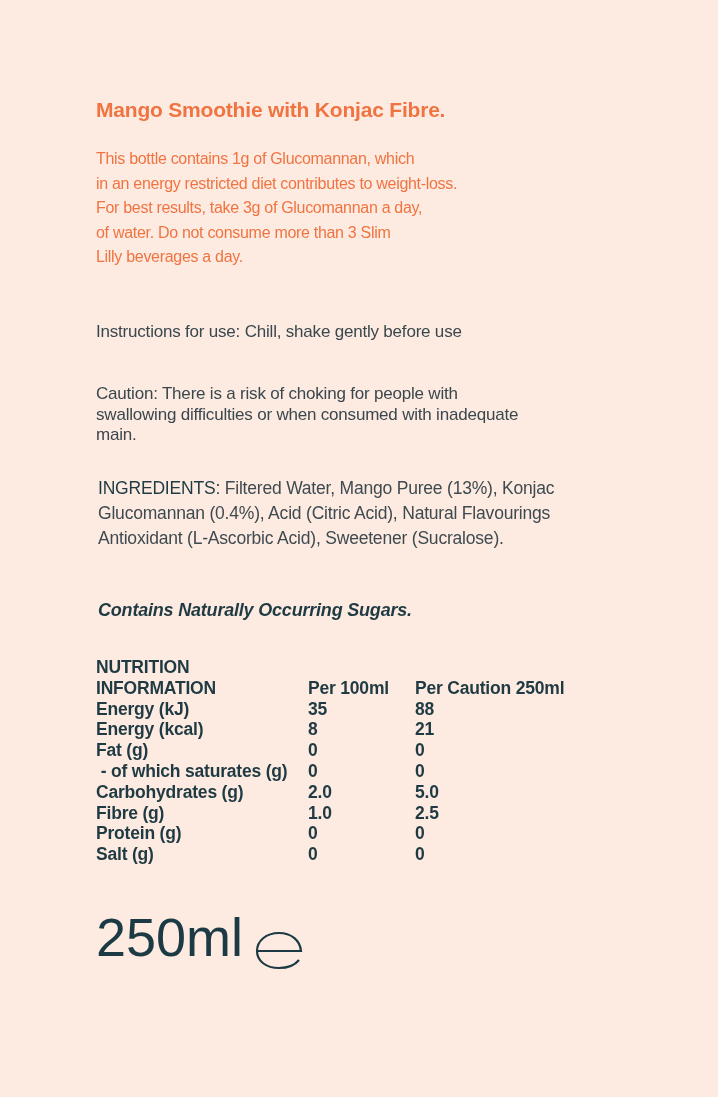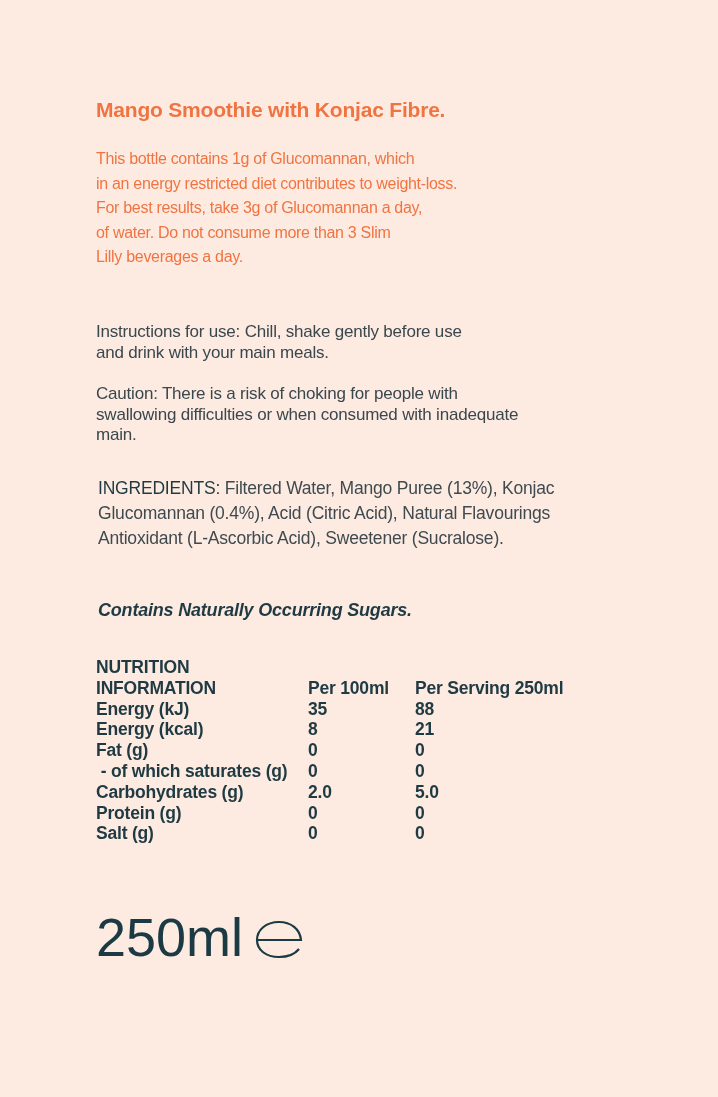--- a/index.html
+++ b/index.html
@@ -57,21 +57,21 @@
       text-align: left; vertical-align: top; white-space: pre;
       font-weight: bold;
       margin-left: 24px;
     }
     .nutrition .c1 { width: 212px; }
     .nutrition .c2 { width: 107px; }
     .nutrition .c3 { width: 180px; }
     .volume {
       position: absolute; left: 96px; top: 906px;
       font-size: 54px; color: #1b3a44; letter-spacing: 0px;
-      display: flex; align-items: center;
+      display: flex; align-items: flex-end;
       font-family: "Liberation Sans", sans-serif;
     }
     .volume .e-mark {
       margin-left: 12px; width: 48px; height: 40px; position: relative; top: 2px;
     }
   </style>
 </head>
 <body>
 
 <h1 class="product-title orange">Mango Smoothie with Konjac Fibre.</h1>
@@ -79,21 +79,20 @@
 <p class="claim orange">
   <span>This bottle contains 1g of Glucomannan, which</span>
   <span>in an energy restricted diet contributes to weight-loss.</span>
   <span>For best results, take 3g of Glucomannan a day,</span>
   <span>of water. Do not consume more than 3 Slim</span>
   <span>Lilly beverages a day.</span>
 </p>
 
 <p class="instructions">
   <span>Instructions for use: Chill, shake gently before use</span>
-  <span>and drink with your main meals.</span>
 </p>
 
 <p class="caution">
   <span>Caution: There is a risk of choking for people with</span>
   <span>swallowing difficulties or when consumed with inadequate</span>
   <span>main.</span>
 </p>
 
 <p class="ingredients">
   <span class="line"><span class="label">INGREDIENTS:</span><span> Filtered Water, Mango Puree (13%), Konjac</span></span>
@@ -106,21 +105,21 @@
 <table class="nutrition">
   <tbody>
       <tr>
     <td class="c1">NUTRITION</td>
     <td class="c2"></td>
     <td class="c3"></td>
   </tr>
   <tr>
     <th class="c1">INFORMATION</th>
     <th class="c2">Per 100ml</th>
-    <th class="c3">Per Serving 250ml</th>
+    <th class="c3">Per Caution 250ml</th>
   </tr>
   <tr>
     <td>Energy (kJ)</td>
     <td>35</td>
     <td>88</td>
   </tr>
   <tr>
     <td>Energy (kcal)</td>
     <td>8</td>
     <td>21</td>
@@ -134,20 +133,25 @@
     <td> - of which saturates (g)</td>
     <td>0</td>
     <td>0</td>
   </tr>
   <tr>
     <td>Carbohydrates (g)</td>
     <td>2.0</td>
     <td>5.0</td>
   </tr>
   <tr>
+    <td>Fibre (g)</td>
+    <td>1.0</td>
+    <td>2.5</td>
+  </tr>
+  <tr>
     <td>Protein (g)</td>
     <td>0</td>
     <td>0</td>
   </tr>
   <tr>
     <td>Salt (g)</td>
     <td>0</td>
     <td>0</td>
   </tr>
 </tbody>

